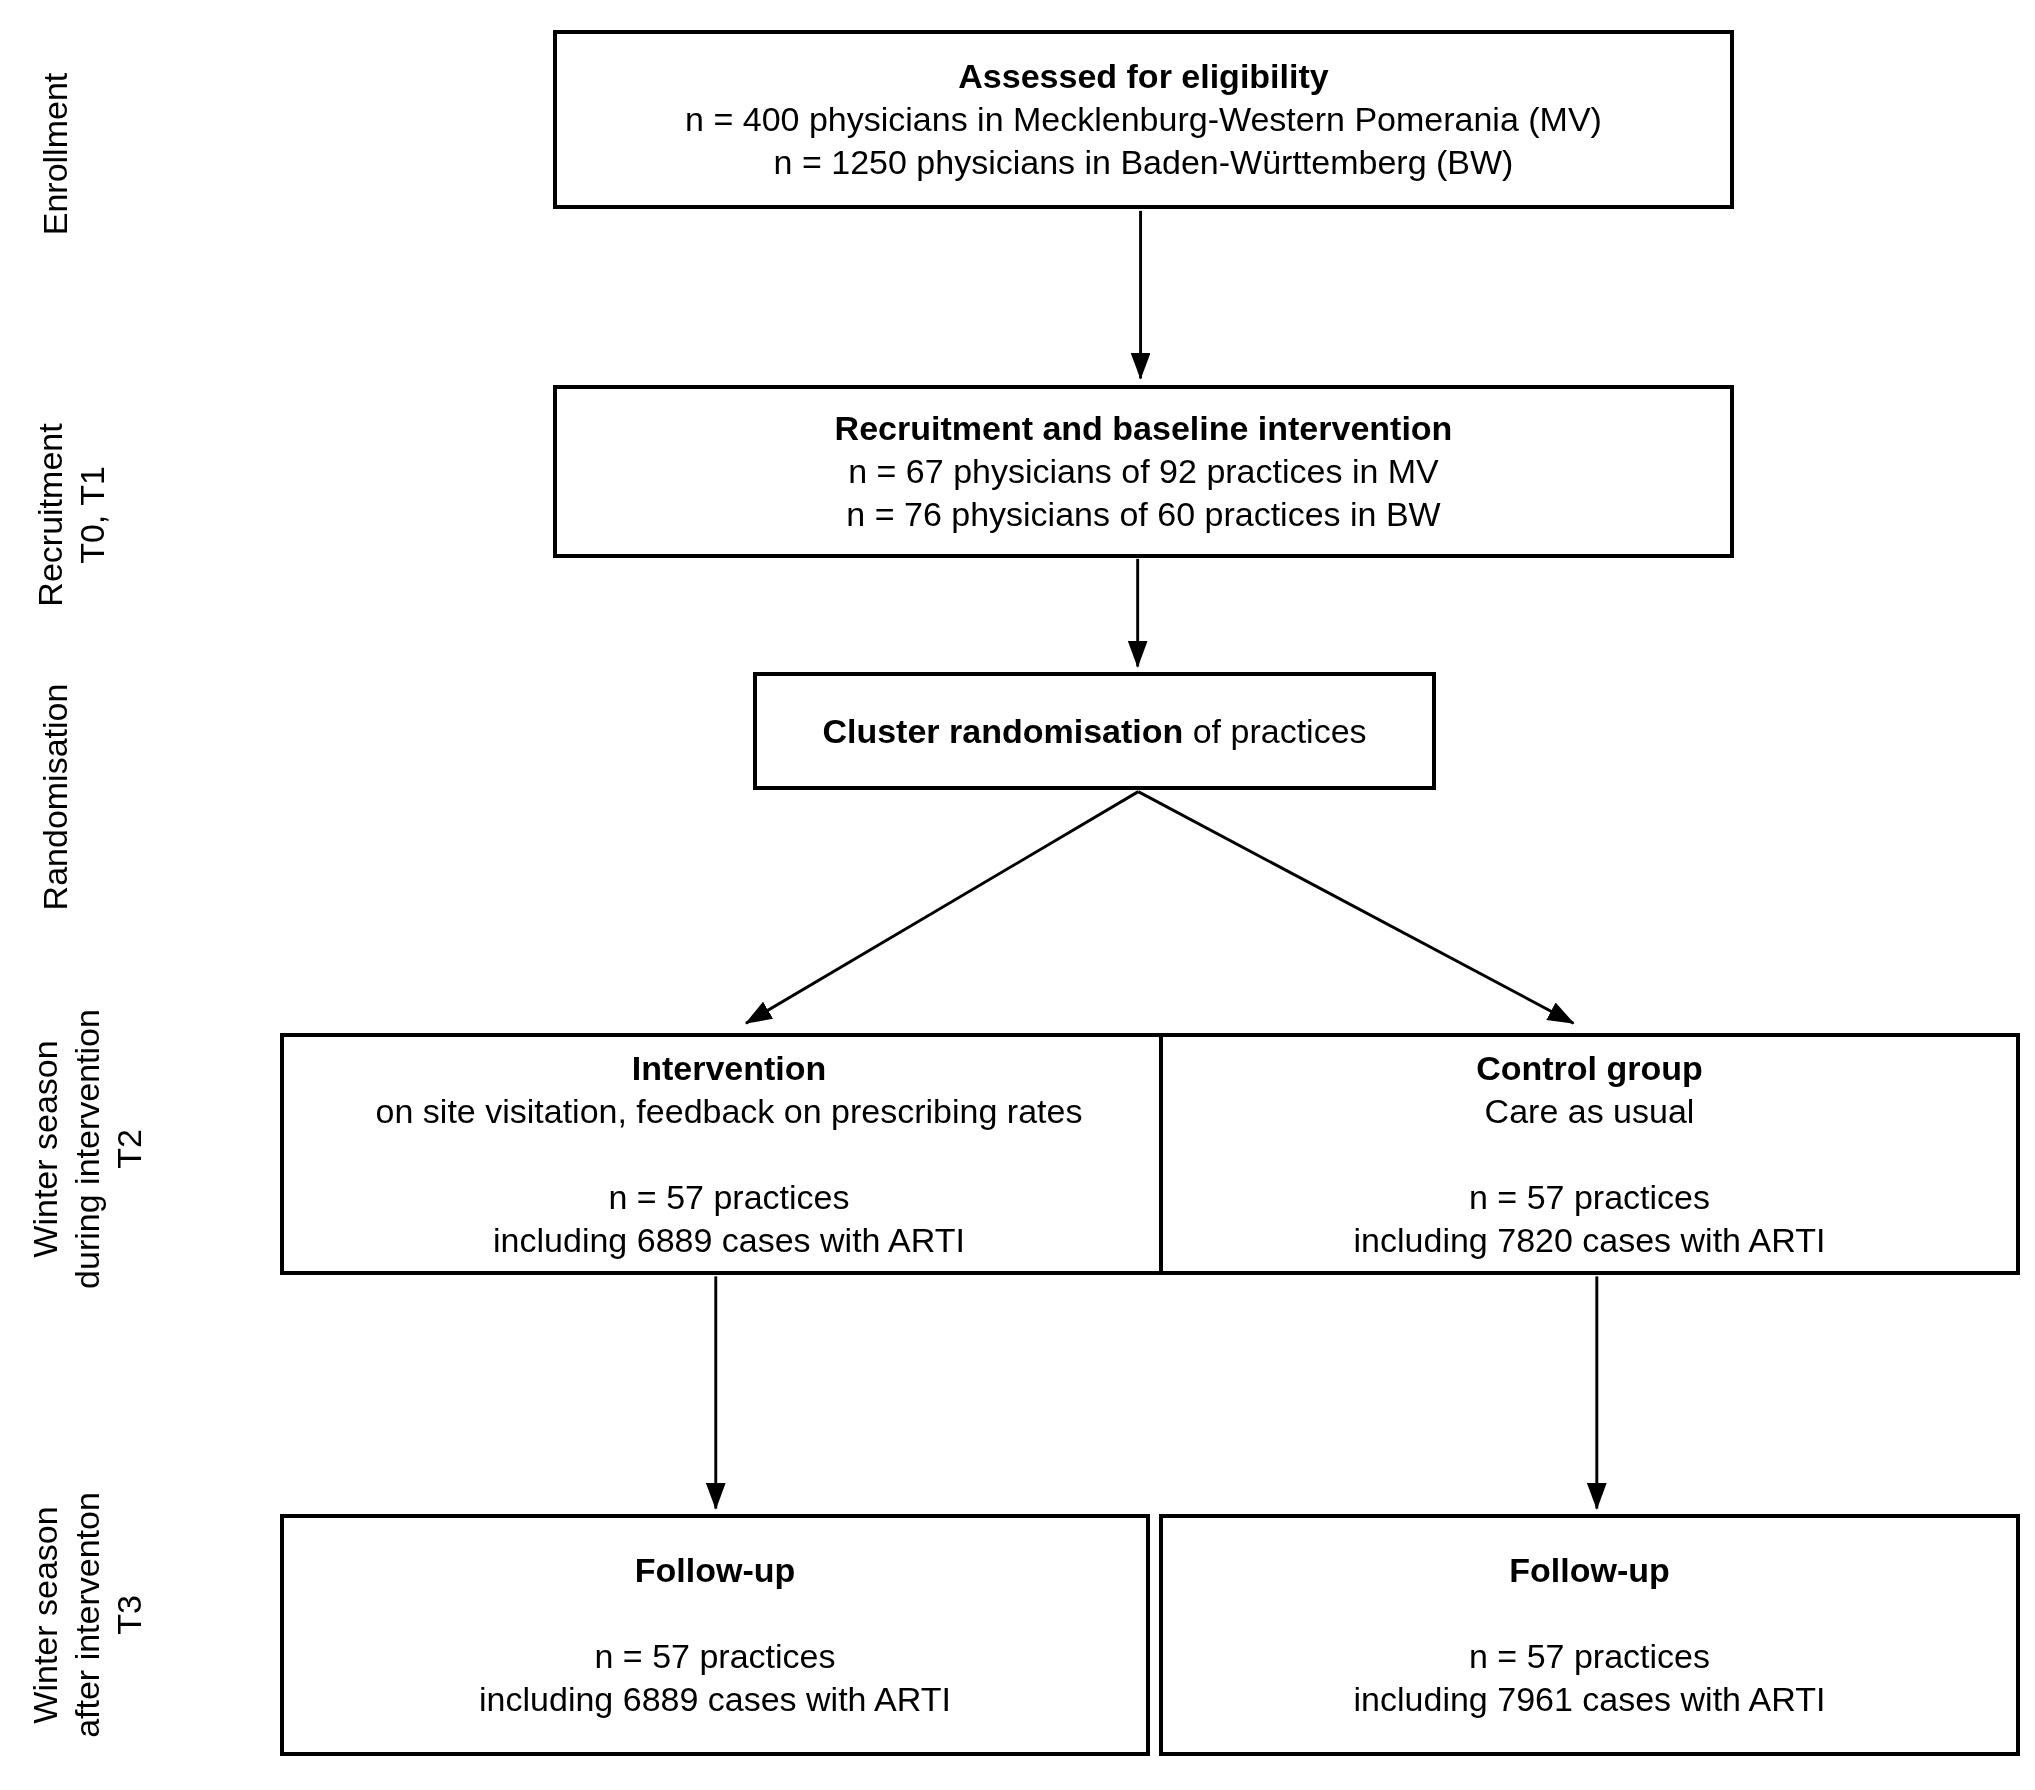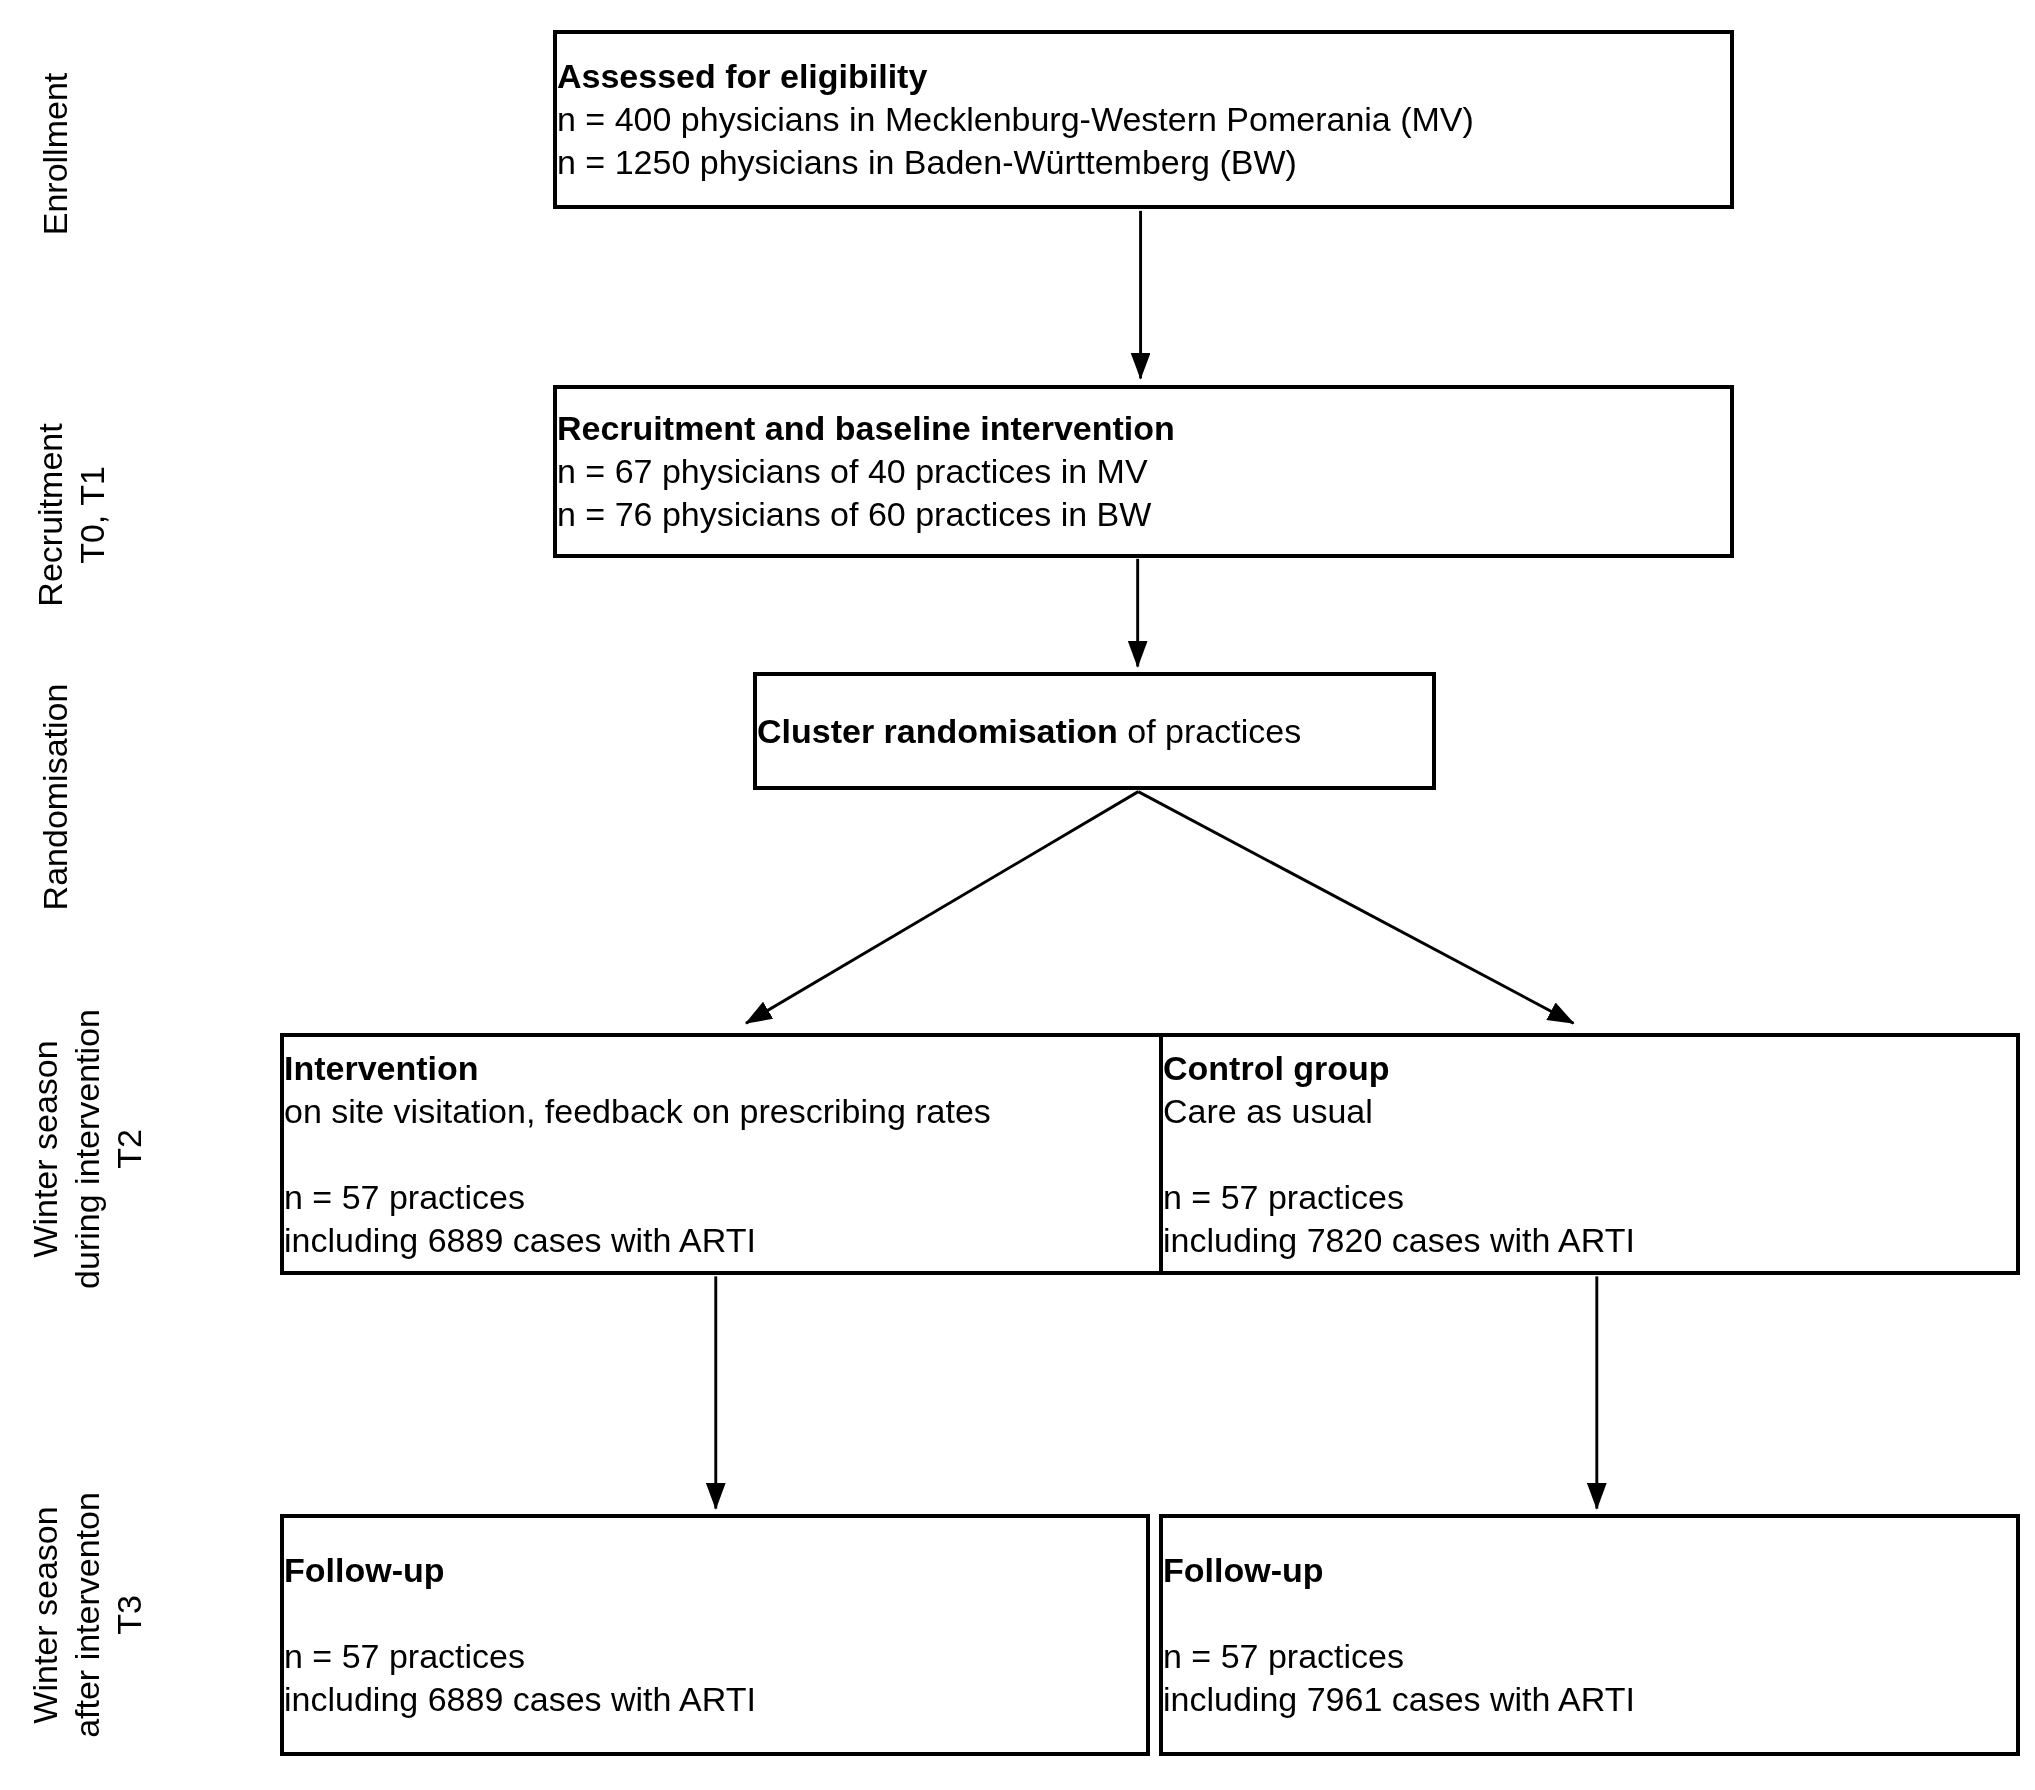--- a/index.html
+++ b/index.html
@@ -22,20 +22,21 @@
     pointer-events: none;
   }
   .box {
     position: absolute;
     box-sizing: border-box;
     border: 4.1px solid #000000;
     background: #ffffff;
     display: flex;
     flex-direction: column;
     justify-content: center;
+    text-align: center;
     font-size: 34px;
     line-height: 43px;
   }
   .box .title { font-weight: bold; }
   .sp { height: 43px; }
   .vlabel {
     position: absolute;
     transform: translate(-50%, -50%) rotate(-90deg);
     text-align: center;
     font-size: 34px;
@@ -98,21 +99,21 @@
 </div>
 
 <div class="box" id="box-eligibility">
   <div class="title">Assessed for eligibility</div>
   <div>n = 400 physicians in Mecklenburg-Western Pomerania (MV)</div>
   <div>n = 1250 physicians in Baden-Württemberg (BW)</div>
 </div>
 
 <div class="box" id="box-recruitment">
   <div class="title">Recruitment and baseline intervention</div>
-  <div>n = 67 physicians of 40 practices in MV</div>
+  <div>n = 67 physicians of 92 practices in MV</div>
   <div>n = 76 physicians of 60 practices in BW</div>
 </div>
 
 <div class="box" id="box-randomisation">
   <div><span class="title">Cluster randomisation</span><span> of practices</span></div>
 </div>
 
 <div class="box" id="box-intervention">
   <div class="title">Intervention</div>
   <div>on site visitation, feedback on prescribing rates</div>

